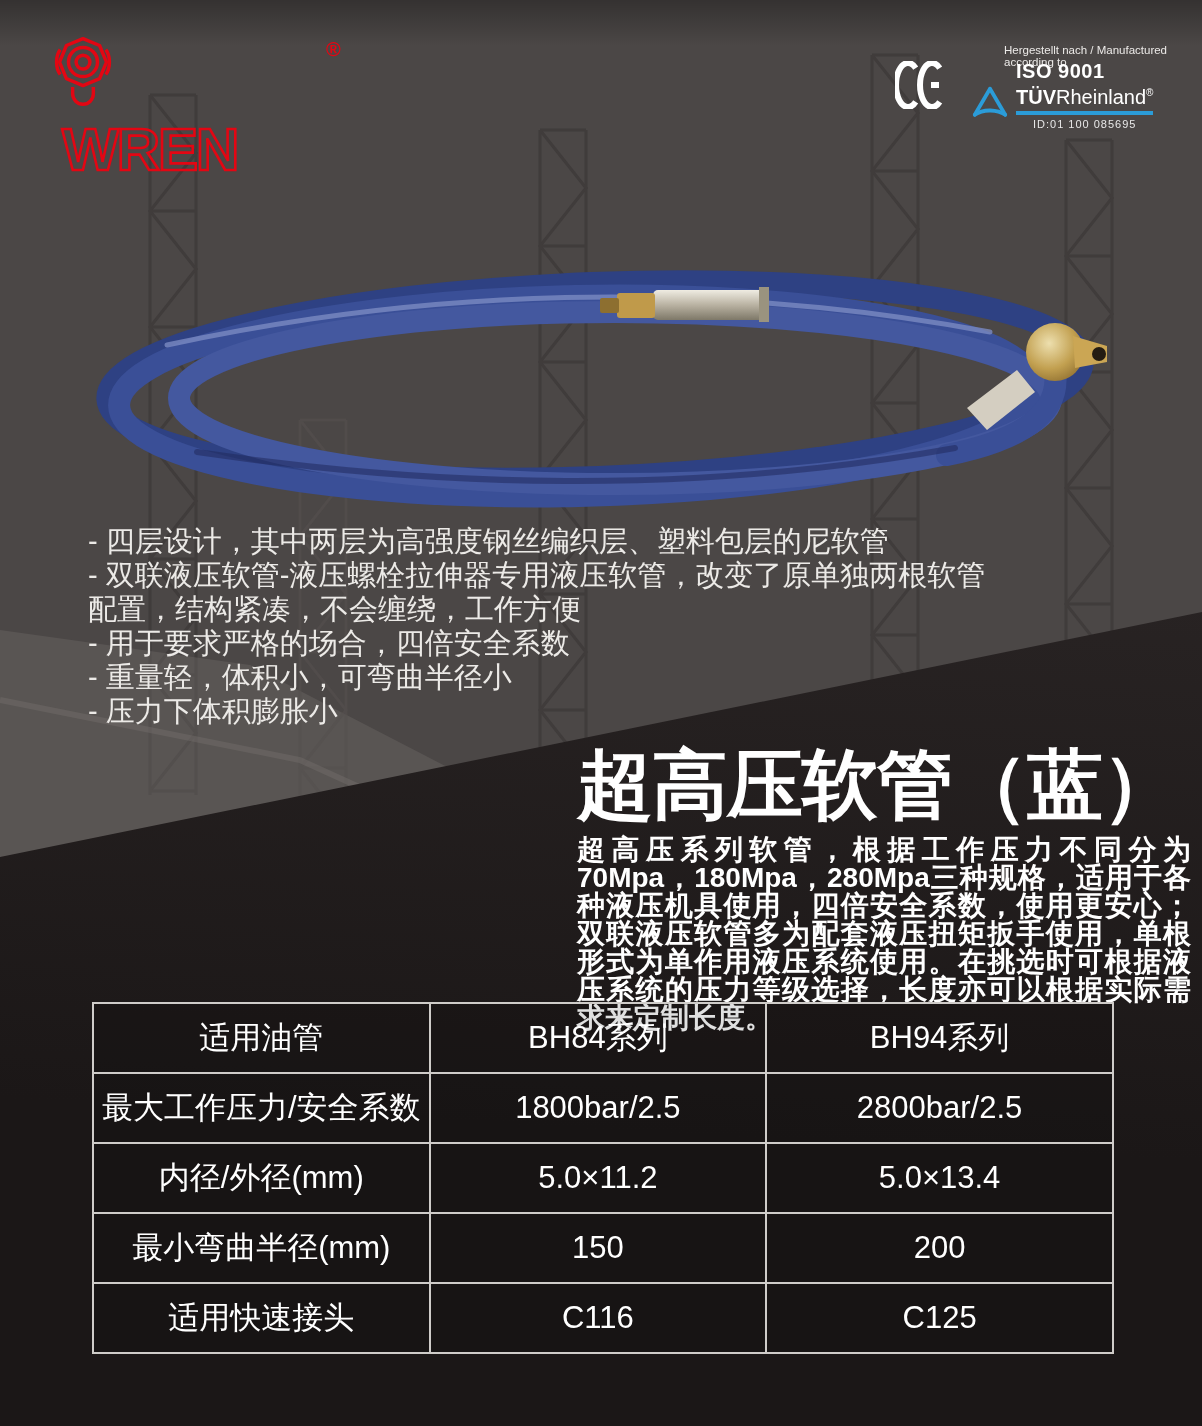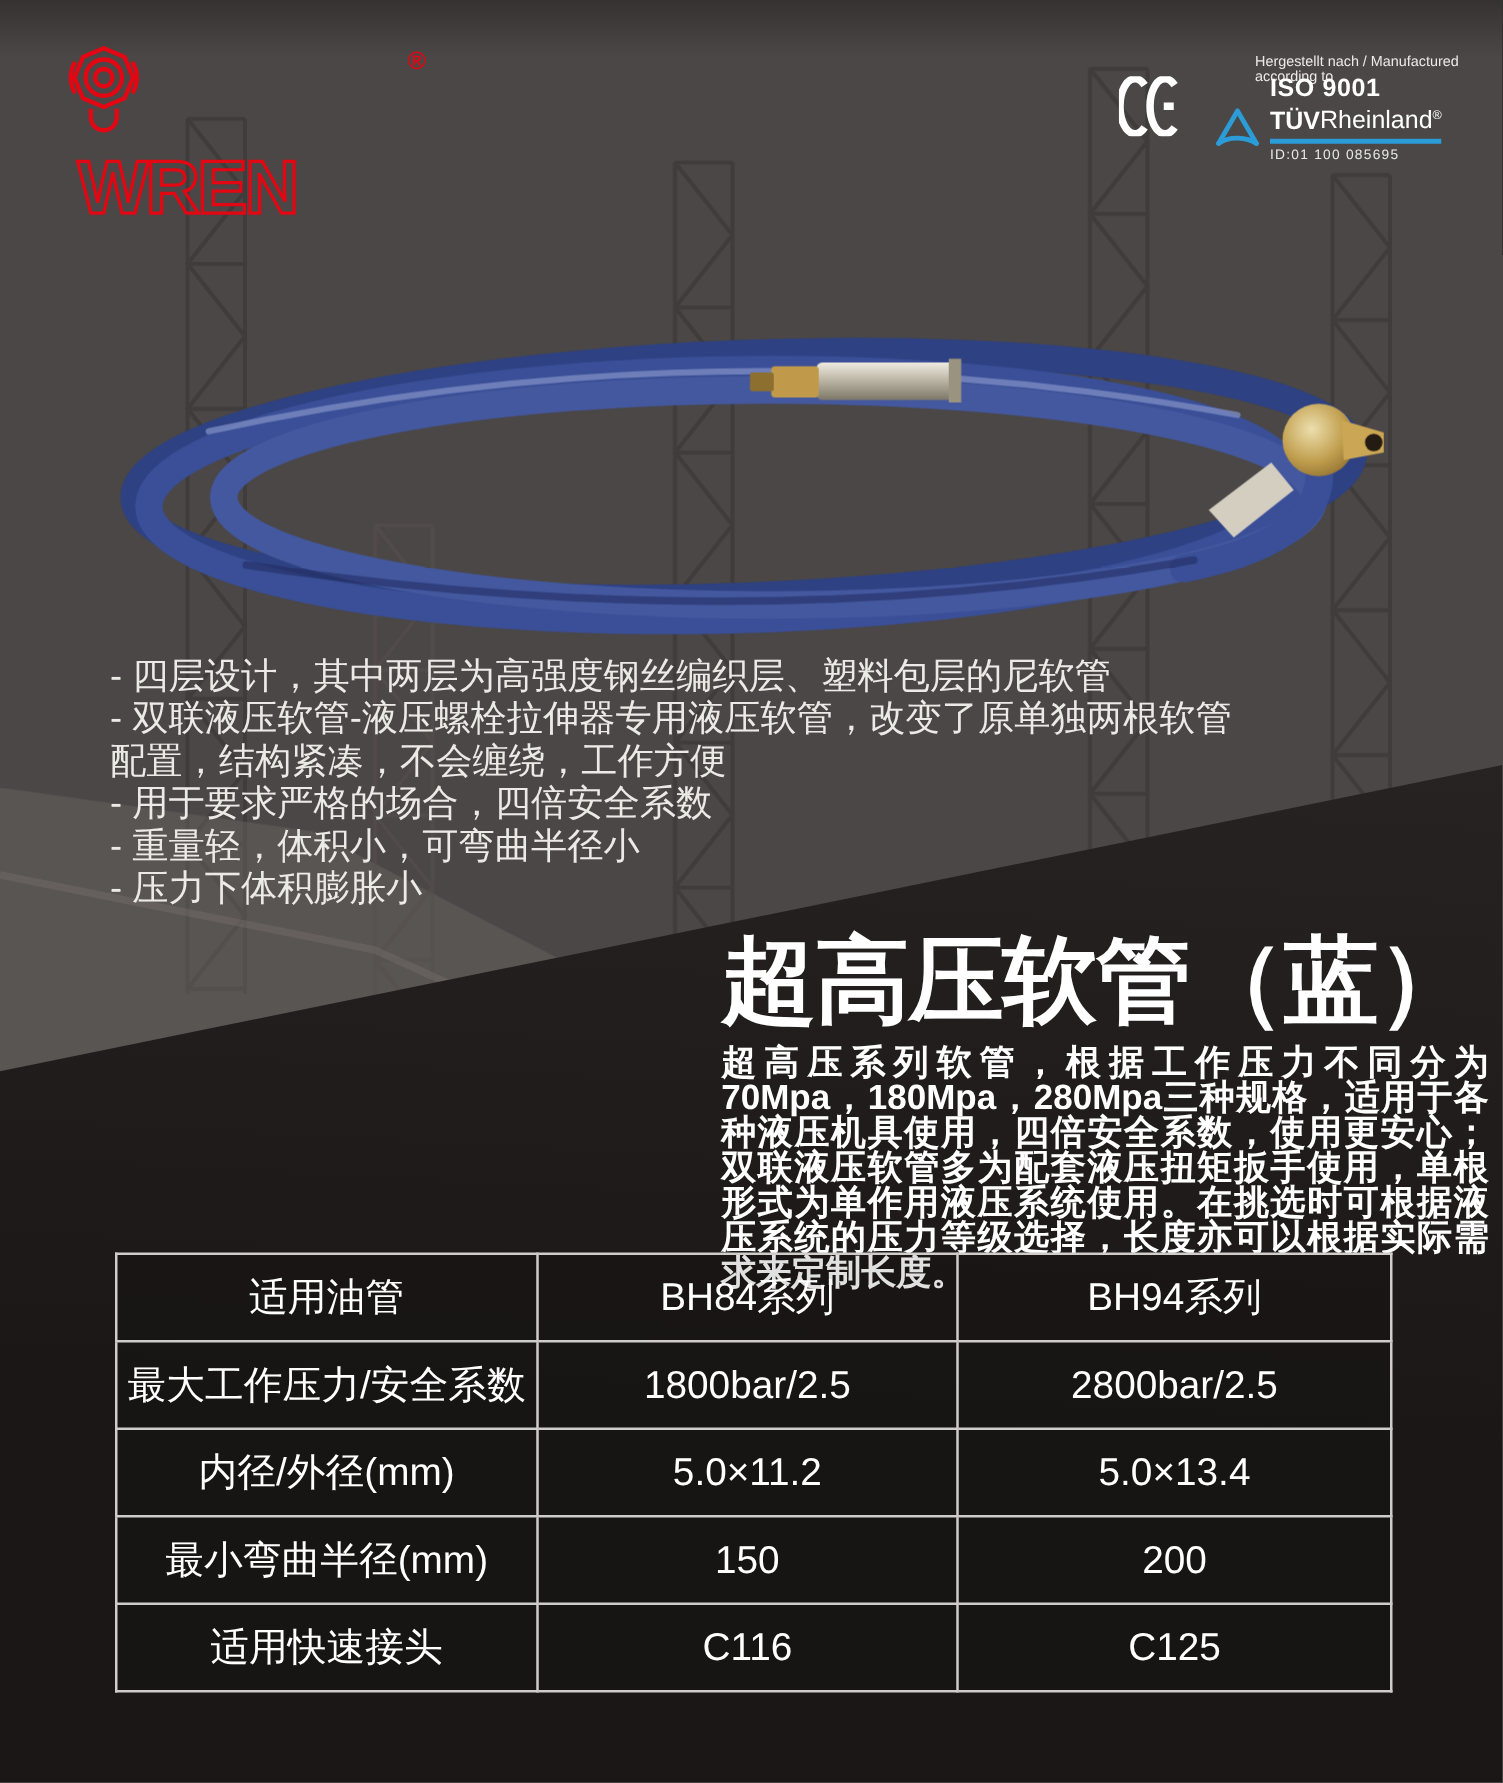--- a/index.html
+++ b/index.html
@@ -25,21 +25,21 @@
   .cert-note { position:absolute; left:1004px; top:44px; z-index:3; color:#eceae8; font-size:11.5px; }
   .ce-wrap   { position:absolute; left:895px; top:61px; z-index:3; }
   .tuv-block { position:absolute; left:971px; top:60px; z-index:3; display:flex; align-items:flex-end; }
   .tuv-triangle { width:38px; height:40px; margin-right:7px; margin-bottom:6px; }
   .tuv-col { display:flex; flex-direction:column; }
   .iso-title { color:#fff; font-size:20px; font-weight:bold; line-height:22px; letter-spacing:.5px; }
   .tuv-line  { color:#fff; font-size:20px; line-height:22px; }
   .tuv-line .b { font-weight:bold;margin-top:17px; }
   .tuv-line sup { font-size:10px; }
   .blue-rule { height:4px; background:#2b9cd8; margin-top:3px; }
-  .cert-id { color:#e8e8e8; font-size:11px; letter-spacing:1px; margin-top:3px; }
+  .cert-id { color:#e8e8e8; font-size:11px; letter-spacing:1px; margin-top:3px;text-align:center; }
 
   
   .hose-svg { position:absolute; left:55px; top:250px; width:1092px; height:280px; z-index:3; }
 
   
   .features { position:absolute; left:88px; top:524px; width:905px; z-index:3;
     margin:0; padding:0; list-style:none;
     color:#eceae7; font-size:29px; line-height:34px; }
 
   

